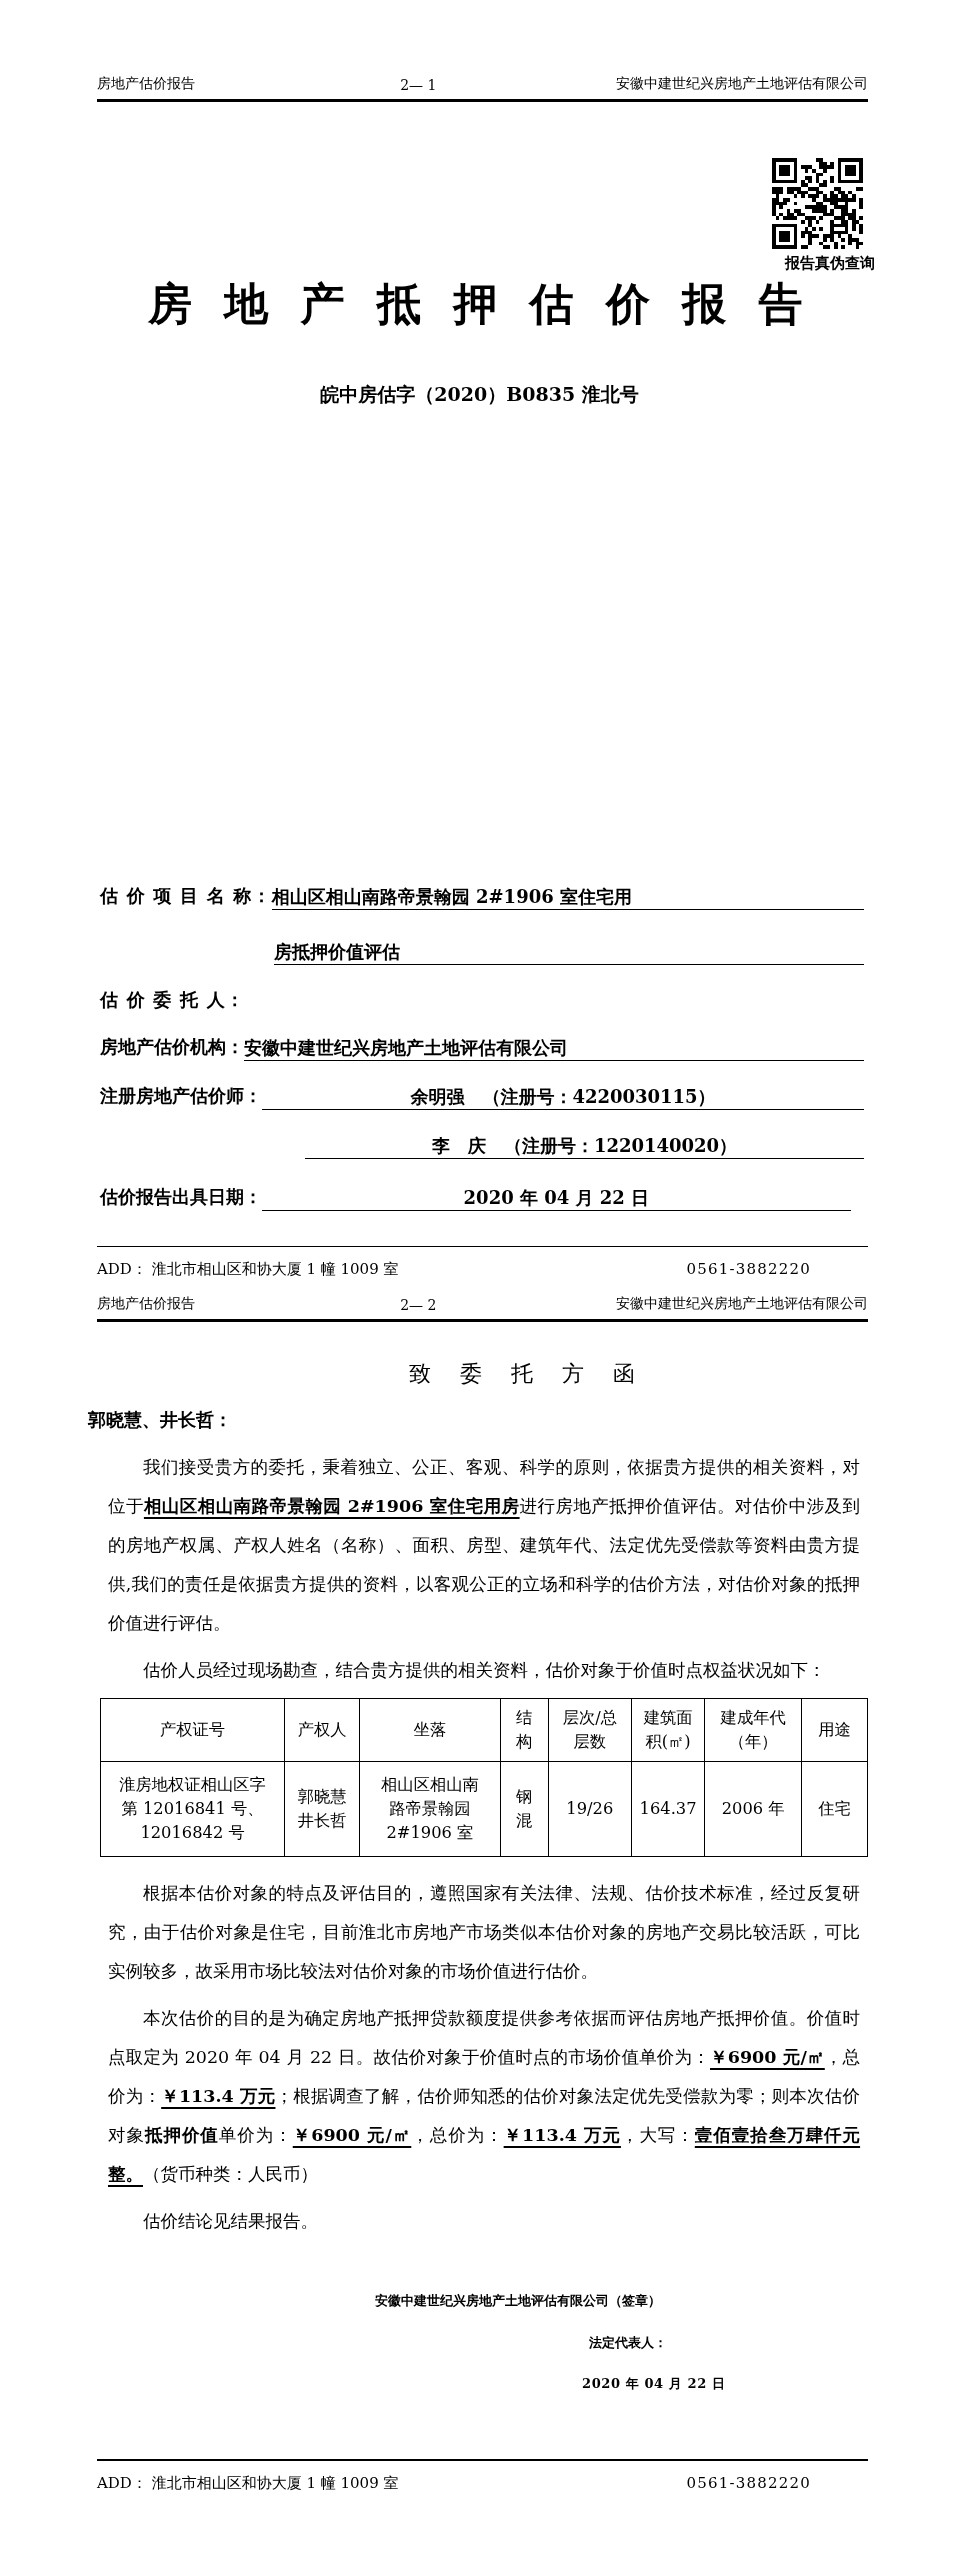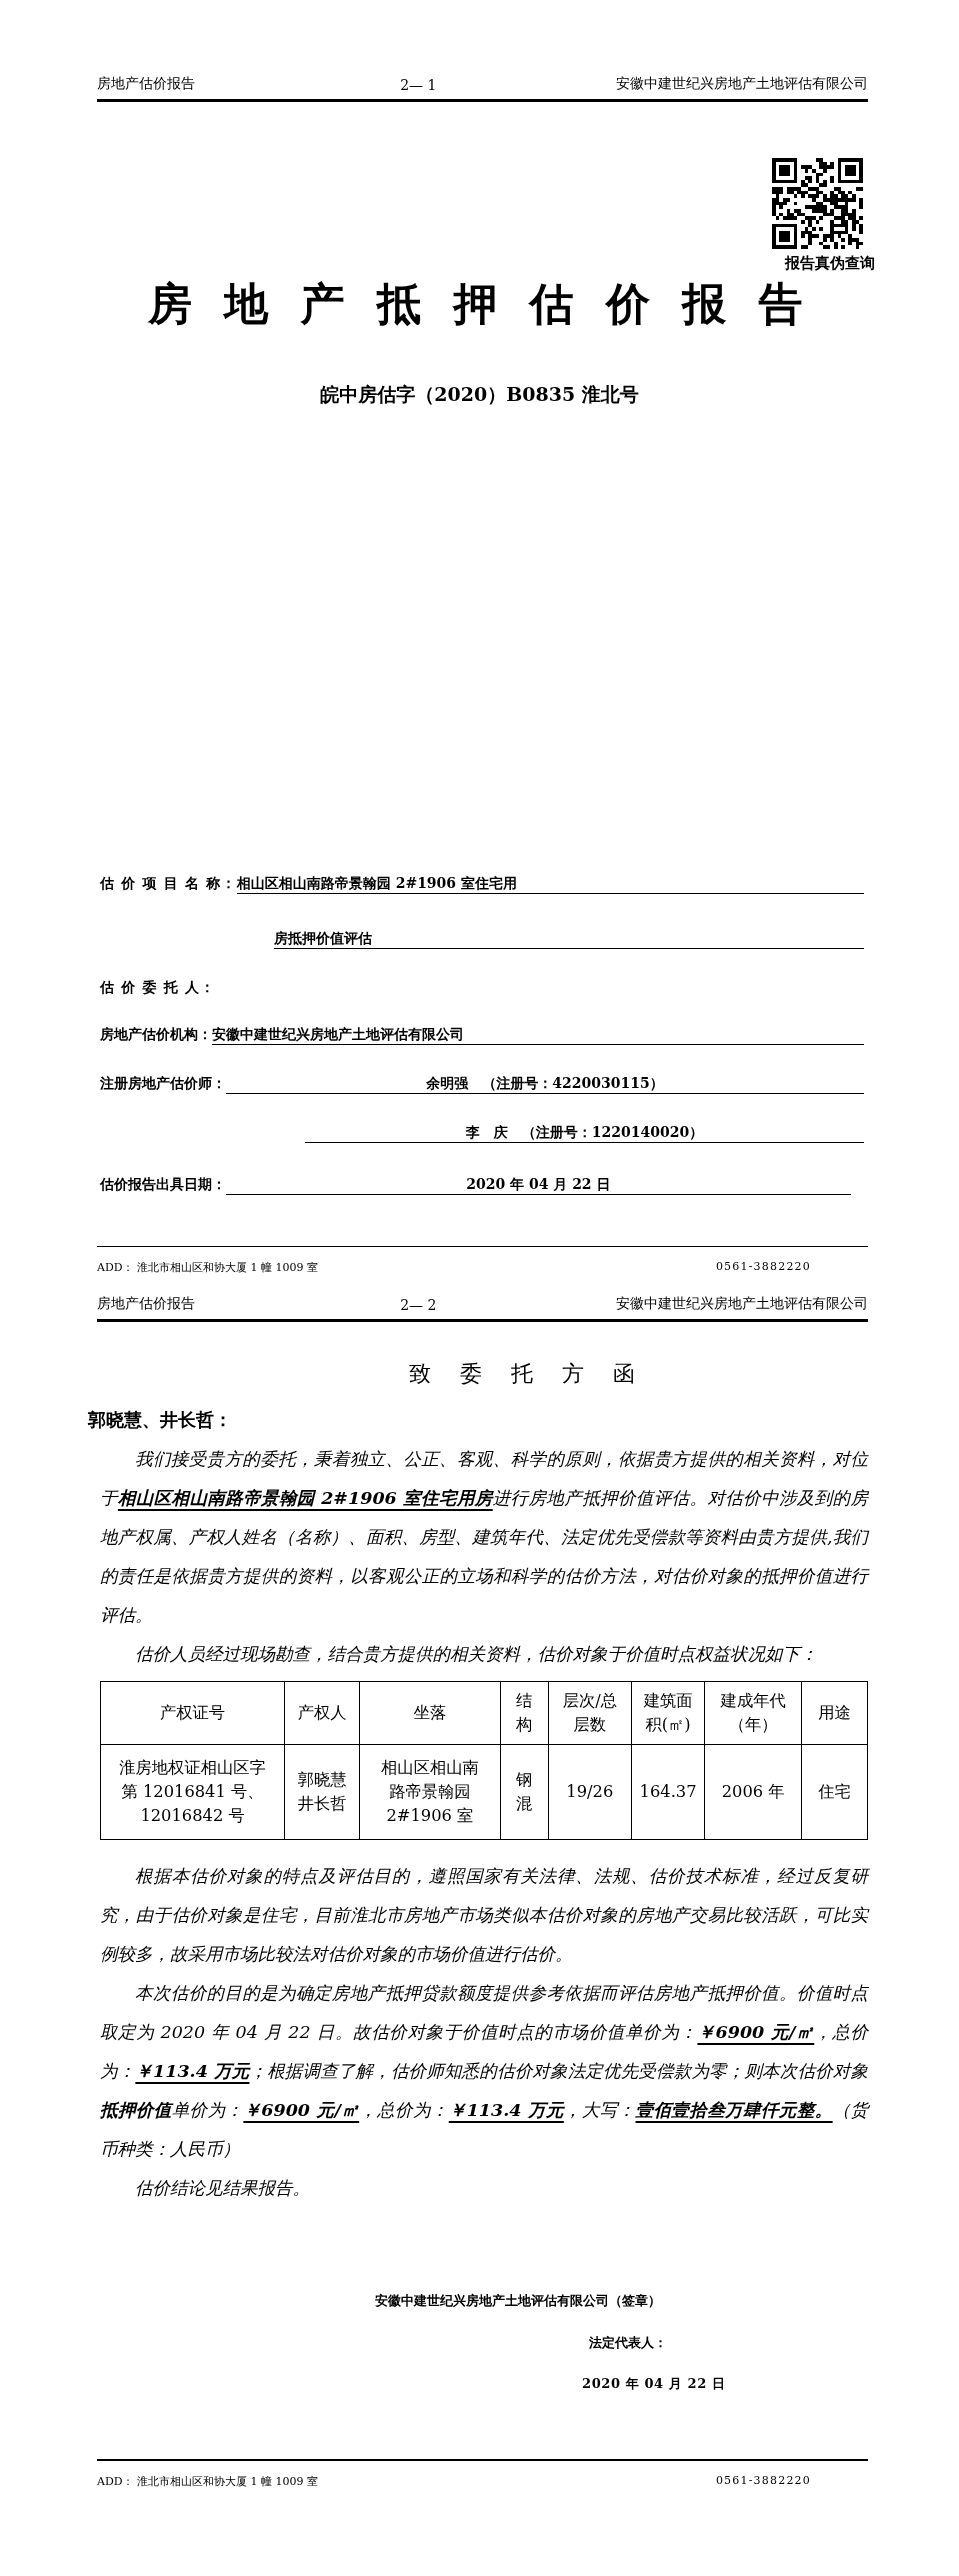--- a/index.html
+++ b/index.html
@@ -12,39 +12,39 @@
   .running-header{
     left:97px;right:91px;display:flex;align-items:flex-end;
     border-bottom:3px solid #000;padding-bottom:6px;font-size:14px;
   }
   .running-header .h-left{flex:1;text-align:left;}
   .running-header .h-center{flex:1;text-align:center;}
   .running-header .h-right{flex:1.6;text-align:right;}
   
   .running-footer{
     left:97px;right:91px;border-top:1.8px solid #000;padding-top:13.3px;
-    display:flex;justify-content:space-between;font-size:11px;
+    display:flex;justify-content:space-between;font-size:15px;
   }
   .running-footer .f-phone{margin-right:57px;letter-spacing:1.2px;}
   
   #qr{left:772px;top:158px;width:91px;height:91px;}
   #qr svg{display:block;width:91px;height:91px;}
   .qr-caption{left:760px;top:254px;width:115px;text-align:right;font-size:15px;font-weight:bold;}
   
   .report-title{left:0;top:275px;width:100%;text-align:center;font-size:44px;font-weight:bold;letter-spacing:8.5px;}
   .report-number{left:0;top:382px;width:100%;text-align:center;font-size:19px;font-weight:bold;}
-  .form-row{left:100px;right:95px;display:flex;align-items:flex-start;height:35px;font-size:14px;font-weight:bold;}
+  .form-row{left:100px;right:95px;display:flex;align-items:flex-end;height:35px;font-size:18px;font-weight:bold;}
   .form-row .lbl{white-space:pre;letter-spacing:1.2px;padding-bottom:2.4px;}
   .form-row .val{flex:1;border-bottom:1.8px solid #000;padding-bottom:0;white-space:pre;}
   .val.center{text-align:center;}
   
   .letter-title{left:0;top:1359px;width:100%;text-align:center;font-size:22px;font-weight:normal;letter-spacing:11px;padding-left:48px;}
   .salutation{left:88px;top:1408px;font-size:18px;font-weight:bold;}
   .letter-body{left:100px;width:768px;top:1440px;font-size:17.5px;line-height:39px;text-align:justify;}
-  .letter-body p{margin:0;text-indent:2em;font-style:italic;}
+  .letter-body p{margin:8px;text-indent:2em;}
   .b{font-weight:bold;}
   .u{text-decoration:underline;text-decoration-thickness:1.5px;text-underline-offset:5.4px;}
   
   table.prop{width:100%;border-collapse:collapse;margin-top:7.3px;table-layout:fixed;}
   table.prop{border:1.8px solid #000;}
   table.prop th,table.prop td{
     border:1.2px solid #000;text-align:center;vertical-align:middle;
     font-size:16.3px;font-weight:normal;line-height:24px;white-space:pre-line;padding:1.2px;
   }
   table.prop thead tr{height:63px;}

